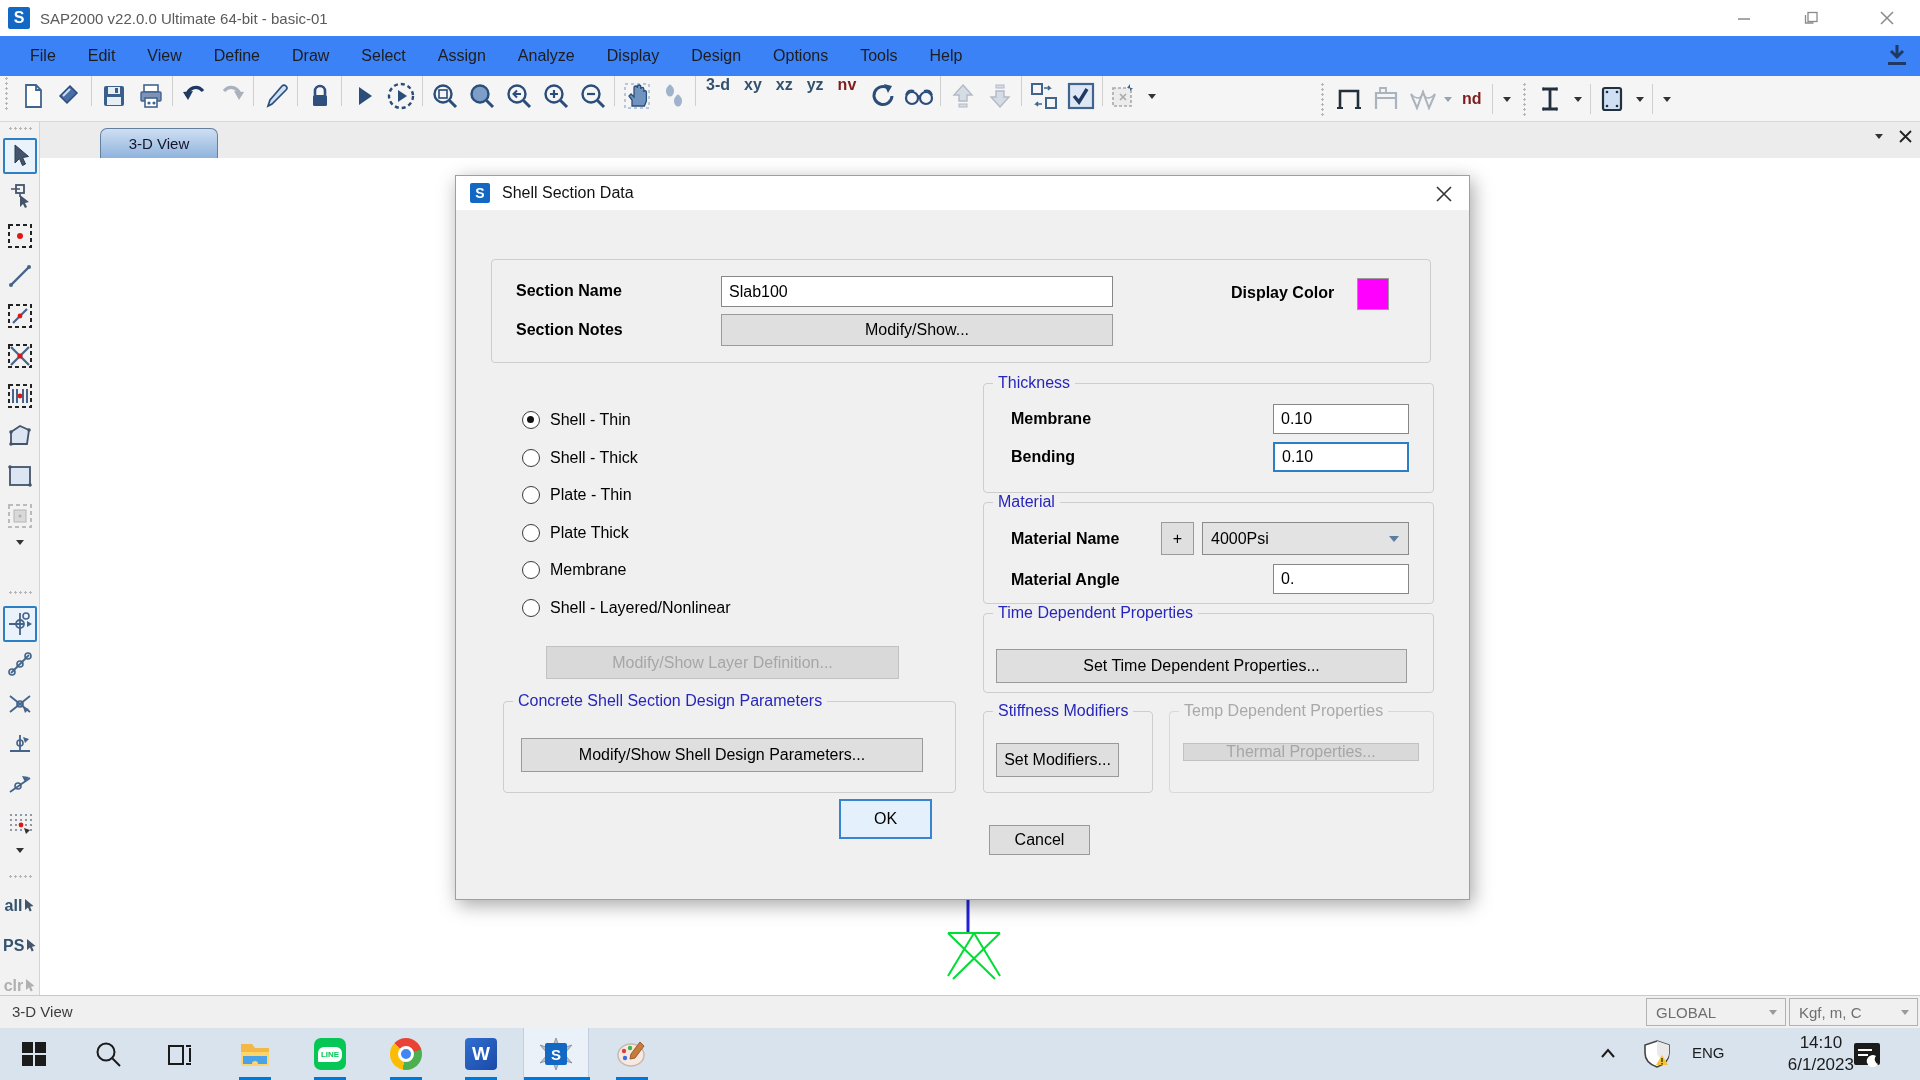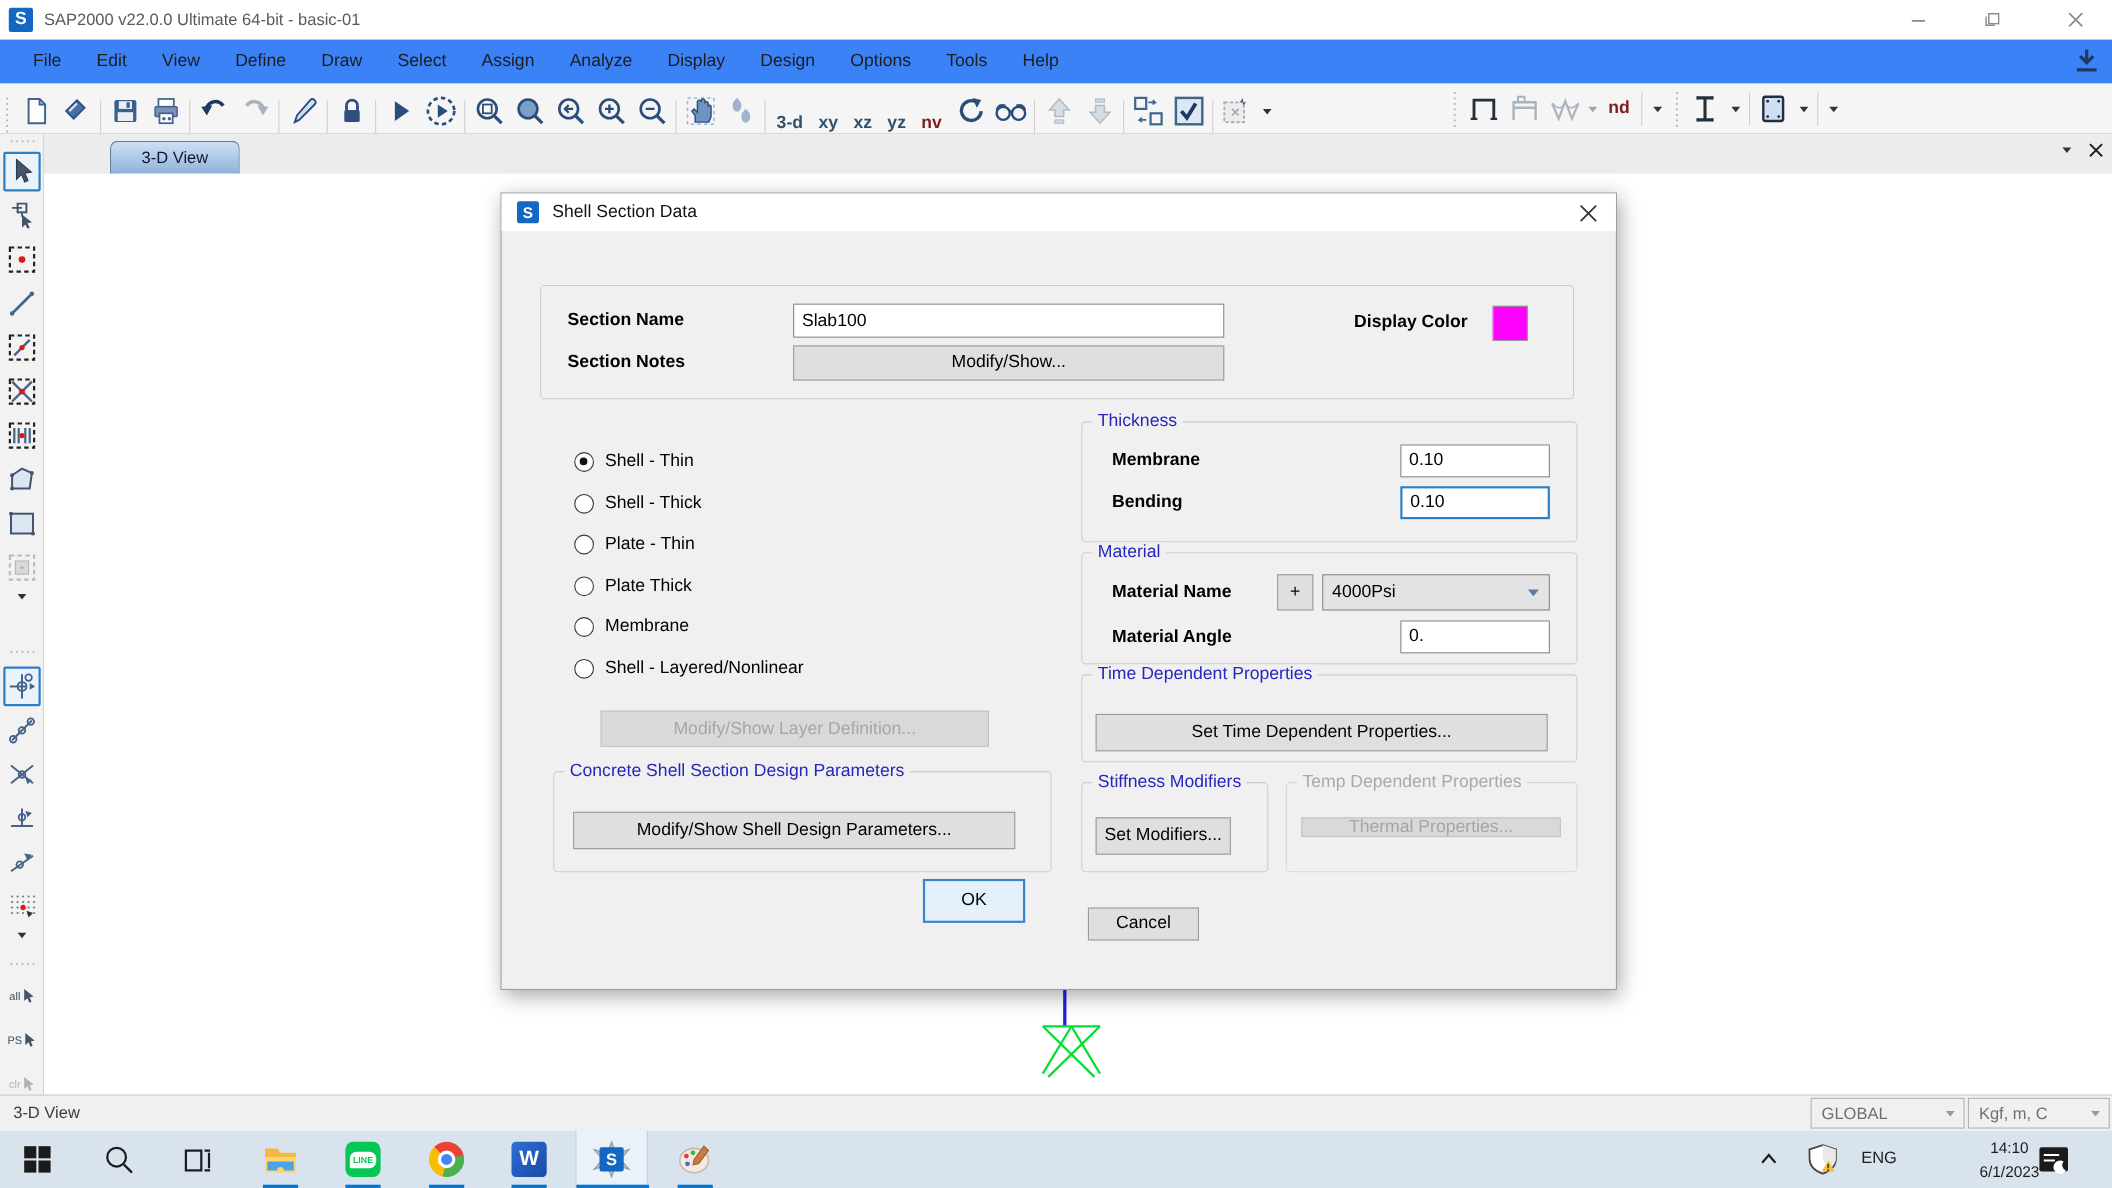--- a/index.html
+++ b/index.html
@@ -14,21 +14,21 @@
   #titlebar .s-logo { margin-left:8px; }
   #window-title { margin-left:10px; font-size:15px; color:#5a5a5a; }
   .wctl { position:absolute; top:0; width:46px; height:36px; display:flex; align-items:center; justify-content:center; color:#8a8a8a; }
 
   
   #menubar { left:0; top:36px; width:1920px; height:40px; background:#3b82f6; display:flex; align-items:center; padding-left:14px; }
   .menu-item { padding:0 16px; font-size:16px; color:#1d1d1d; height:40px; display:flex; align-items:center; }
 
   
   #toolbar { left:0; top:76px; width:1920px; height:46px; background:#f5f5f5; border-bottom:1px solid #d8d8d8;
-             display:flex; align-items:flex-end; }
+             display:flex; align-items:flex-start; }
   .ticon { width:37px; height:40px; display:flex; align-items:center; justify-content:center; }
   .tsep { width:1px; height:30px; background:#cfcfcf; margin:0 3px; }
   .thandle { width:6px; height:34px; margin:0 4px;
              background-image:radial-gradient(#b5b5b5 1px, transparent 1.3px); background-size:5px 5px; }
   .tlabel { font-size:16px; font-weight:bold; color:#33526d; padding:0 7px; }
   .tlabel.dim { color:#7f1d1d; }
   .tri-down { width:0; height:0; border-left:4px solid transparent; border-right:4px solid transparent; border-top:5px solid #333; }
   .tri-down.sm { border-top-color:#555; }
 
   
@@ -38,21 +38,21 @@
               border-radius:7px 7px 0 0; display:flex; align-items:center; justify-content:center;
               font-size:15px; color:#14142a; }
   #tab-controls { position:absolute; right:8px; top:8px; display:flex; gap:16px; align-items:center; }
 
   
   #leftbar { left:0; top:122px; width:40px; height:873px; background:#f2f2f2; border-right:1px solid #d4d4d4; }
   .lcell { position:absolute; left:3px; width:34px; height:36px; display:flex; align-items:center; justify-content:center; }
   .lcell.sel { border:2px solid #2d7fc4; background:#eaf3fc; border-radius:2px; }
   .lhandle { position:absolute; left:8px; width:24px; height:6px;
              background-image:radial-gradient(#b5b5b5 1px, transparent 1.3px); background-size:5px 5px; }
-  .ltext { font-size:10px; font-weight:normal; color:#33526d; }
+  .ltext { font-size:16px; font-weight:bold; color:#33526d; }
   .ltext.dim { color:#b0b0b0; }
 
   
   #canvas { left:40px; top:158px; width:1880px; height:837px; background:#ffffff; }
 
   
   #statusbar { left:0; top:995px; width:1920px; height:33px; background:#f0f0f0; border-top:1px solid #c9c9c9; }
   #status-view { position:absolute; left:12px; top:7px; font-size:15px; color:#3c3c3c; }
   .status-dd { position:absolute; top:2px; height:28px; background:#f0f0f0; border:1px solid #b2b2b2;
                display:flex; align-items:center; font-size:15px; color:#6f6f6f; padding-left:9px; }
@@ -101,21 +101,21 @@
   .line-bubble { background:#fff; color:#06c755; font-size:8px; font-weight:bold; border-radius:6px 6px 6px 1px; padding:3px 3px; }
   .word-ico { width:32px; height:32px; background:linear-gradient(135deg,#2f6fd0,#1b49a8); border-radius:4px; color:#fff;
               font-weight:bold; font-size:19px; display:flex; align-items:center; justify-content:center; }
   .chrome-ico { width:32px; height:32px; border-radius:50%;
       background:conic-gradient(from -45deg, #ea4335 0 33%, #4caf50 33% 66%, #fbbc05 66% 100%); position:relative; }
   .chrome-ico::after { content:""; position:absolute; left:8px; top:8px; width:16px; height:16px; border-radius:50%;
       background:#4285f4; border:3px solid #fff; box-sizing:border-box; }
   .sap-ico { position:relative; width:34px; height:34px; display:flex; align-items:center; justify-content:center; }
   .sap-ico .s-logo { width:22px; height:22px; font-size:15px; }
   .tray-text { font-size:15px; color:#1c1c1c; }
-  #clock { position:absolute; right:66px; top:4px; text-align:center; font-size:14px; color:#1c1c1c; line-height:22px; }
+  #clock { position:absolute; right:66px; top:4px; text-align:center; font-size:17px; color:#1c1c1c; line-height:22px; }
 
   svg { display:block; }
 </style>
 </head>
 <body>
 
 <div id="screen">
 
   <div id="titlebar" class="abs">
     <div class="s-logo">S</div>

